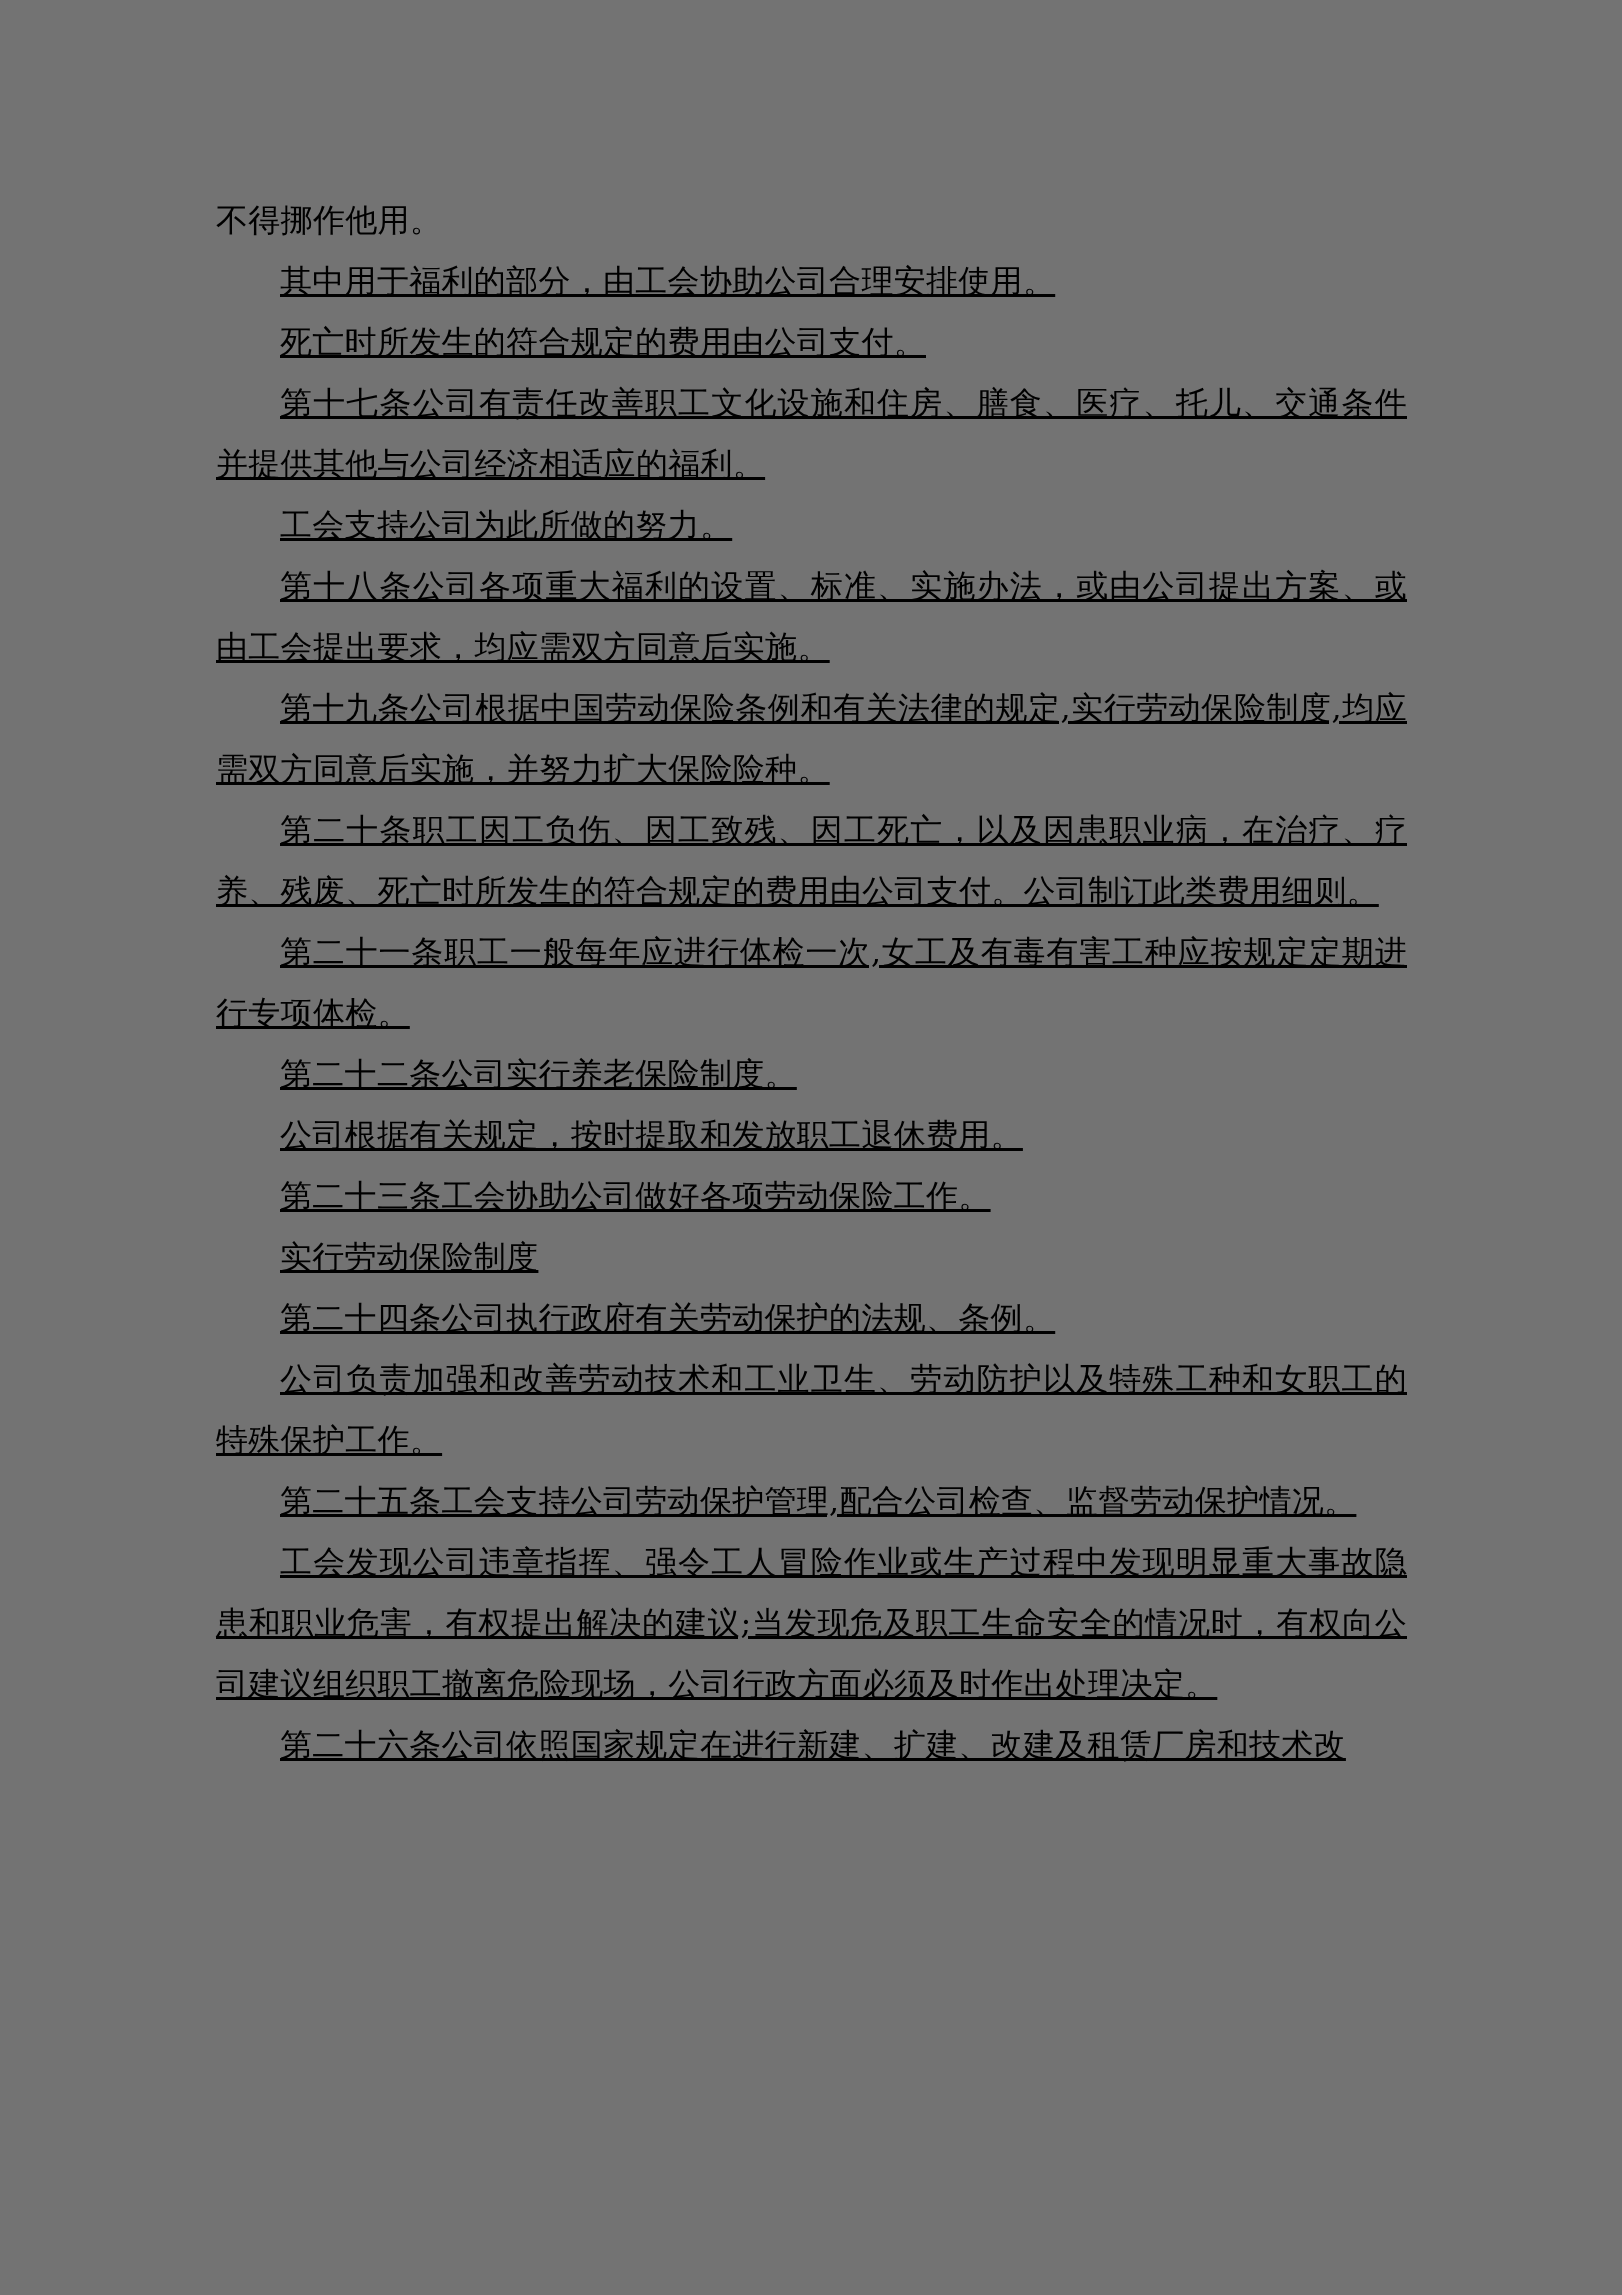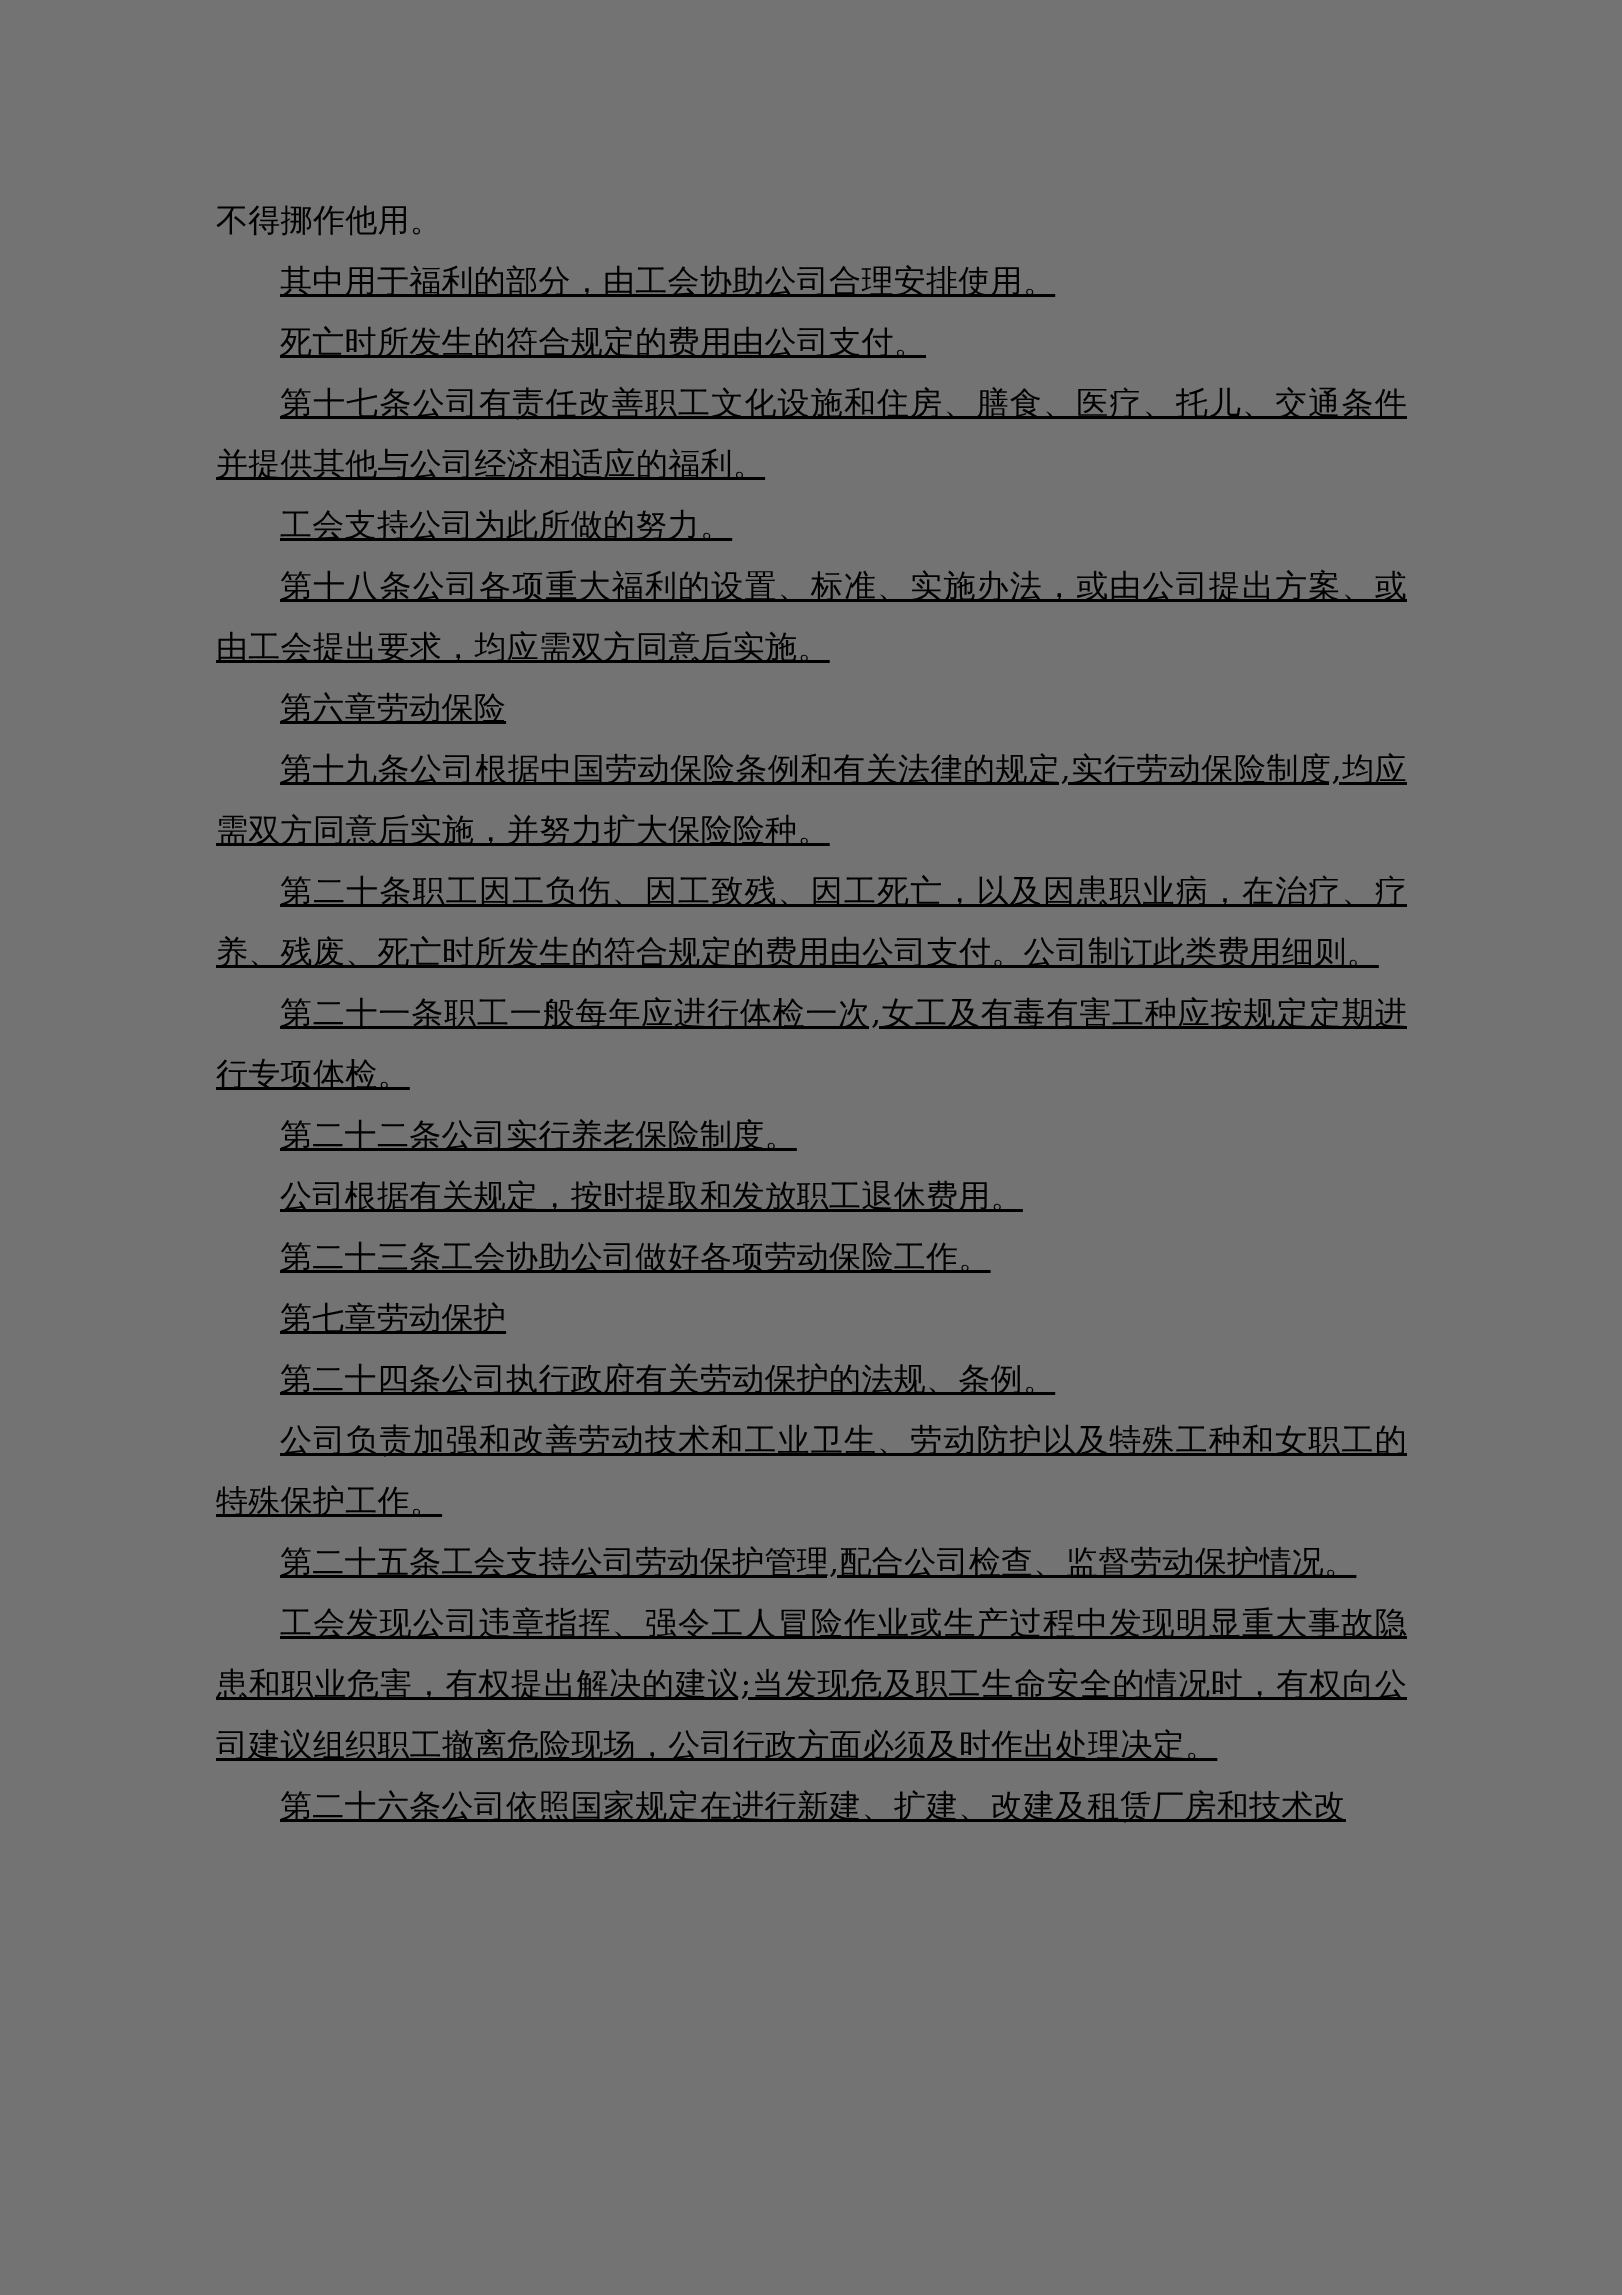--- a/index.html
+++ b/index.html
@@ -43,28 +43,27 @@
 <body>
 
 <div class="page">
   <div class="doc-body">
     <p class="para">不得挪作他用。</p>
     <p class="para indent">其中用于福利的部分，由工会协助公司合理安排使用。</p>
     <p class="para indent">死亡时所发生的符合规定的费用由公司支付。</p>
     <p class="para indent">第十七条公司有责任改善职工文化设施和住房、膳食、医疗、托儿、交通条件并提供其他与公司经济相适应的福利。</p>
     <p class="para indent">工会支持公司为此所做的努力。</p>
     <p class="para indent">第十八条公司各项重大福利的设置、标准、实施办法，或由公司提出方案、或由工会提出要求，均应需双方同意后实施。</p>
-    <p class="para indent">第六章劳动保险</p>
     <p class="para indent">第十九条公司根据中国劳动保险条例和有关法律的规定,实行劳动保险制度,均应需双方同意后实施，并努力扩大保险险种。</p>
     <p class="para indent">第二十条职工因工负伤、因工致残、因工死亡，以及因患职业病，在治疗、疗养、残废、死亡时所发生的符合规定的费用由公司支付。公司制订此类费用细则。</p>
     <p class="para indent">第二十一条职工一般每年应进行体检一次,女工及有毒有害工种应按规定定期进行专项体检。</p>
     <p class="para indent">第二十二条公司实行养老保险制度。</p>
     <p class="para indent">公司根据有关规定，按时提取和发放职工退休费用。</p>
     <p class="para indent">第二十三条工会协助公司做好各项劳动保险工作。</p>
-    <p class="para indent">第七章劳动保护</p>
+    <p class="para indent">实行劳动保险制度</p>
     <p class="para indent">第二十四条公司执行政府有关劳动保护的法规、条例。</p>
     <p class="para indent">公司负责加强和改善劳动技术和工业卫生、劳动防护以及特殊工种和女职工的特殊保护工作。</p>
     <p class="para indent">第二十五条工会支持公司劳动保护管理,配合公司检查、监督劳动保护情况。</p>
     <p class="para indent">工会发现公司违章指挥、强令工人冒险作业或生产过程中发现明显重大事故隐患和职业危害，有权提出解决的建议;当发现危及职工生命安全的情况时，有权向公司建议组织职工撤离危险现场，公司行政方面必须及时作出处理决定。</p>
     <p class="para indent">第二十六条公司依照国家规定在进行新建、扩建、改建及租赁厂房和技术改</p>
   </div>
 </div>
 
 
 </body></html>

